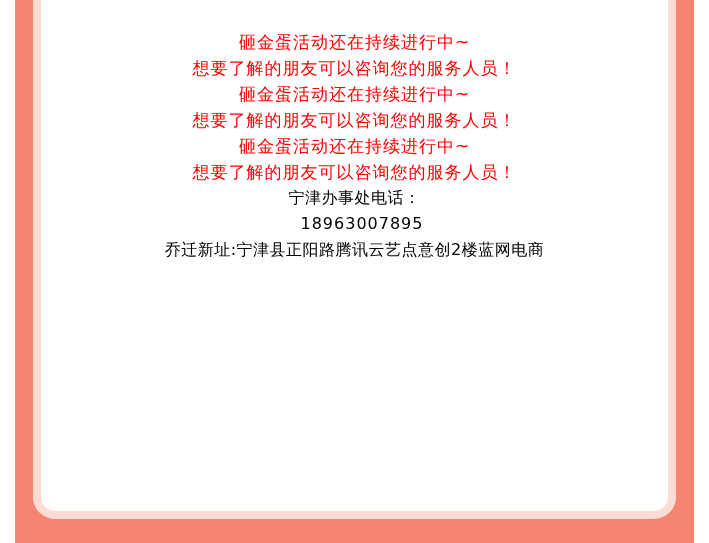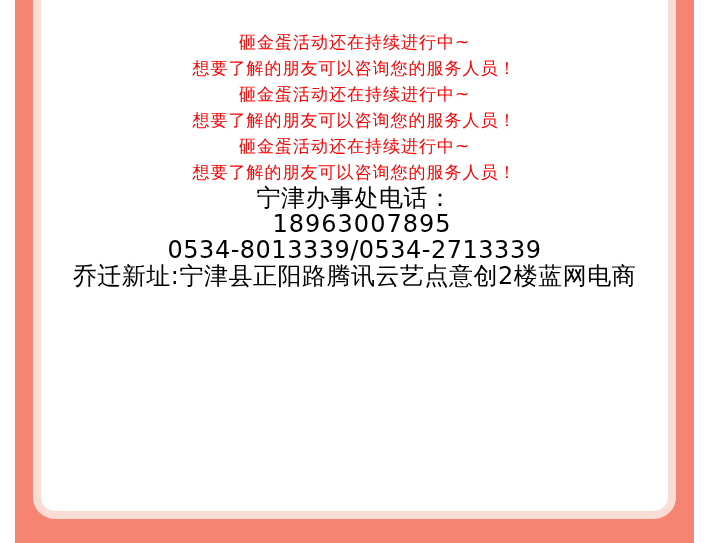--- a/index.html
+++ b/index.html
@@ -42,21 +42,21 @@
     line-height: 26px;
     font-weight: normal;
   }
   .promo-line {
     color: #FF0000;
     font-size: 17px;
     letter-spacing: 1px;
   }
   .contact-line {
     color: #000000;
-    font-size: 24px;
+    font-size: 16px;
     letter-spacing: 0.5px;
   }
   
   .l2  { margin-top: 12px; }
   .l3  { margin-top: 58px; }
   .l4  { margin-top: 11px; }
   .l5  { margin-top: 61px; }
   .l6  { margin-top: 12px; }
   .l7  { margin-top: 15px; }
   .l8  { margin-top: 5px; letter-spacing: 1px; padding-left: 15px; }
@@ -80,18 +80,17 @@
     </div>
 
     <div>
       <p class="promo-line l5">砸金蛋活动还在持续进行中~</p>
       <p class="promo-line l6">想要了解的朋友可以咨询您的服务人员！</p>
     </div>
 
     <div>
       <p class="contact-line l7">宁津办事处电话：</p>
       <p class="contact-line l8">18963007895</p>
-      <p class="contact-line l9">0534-8013339/0534-2713339</p>
       <p class="contact-line l10">乔迁新址:宁津县正阳路腾讯云艺点意创2楼蓝网电商</p>
     </div>
 
   </div>
 </div>
 
 </body></html>

